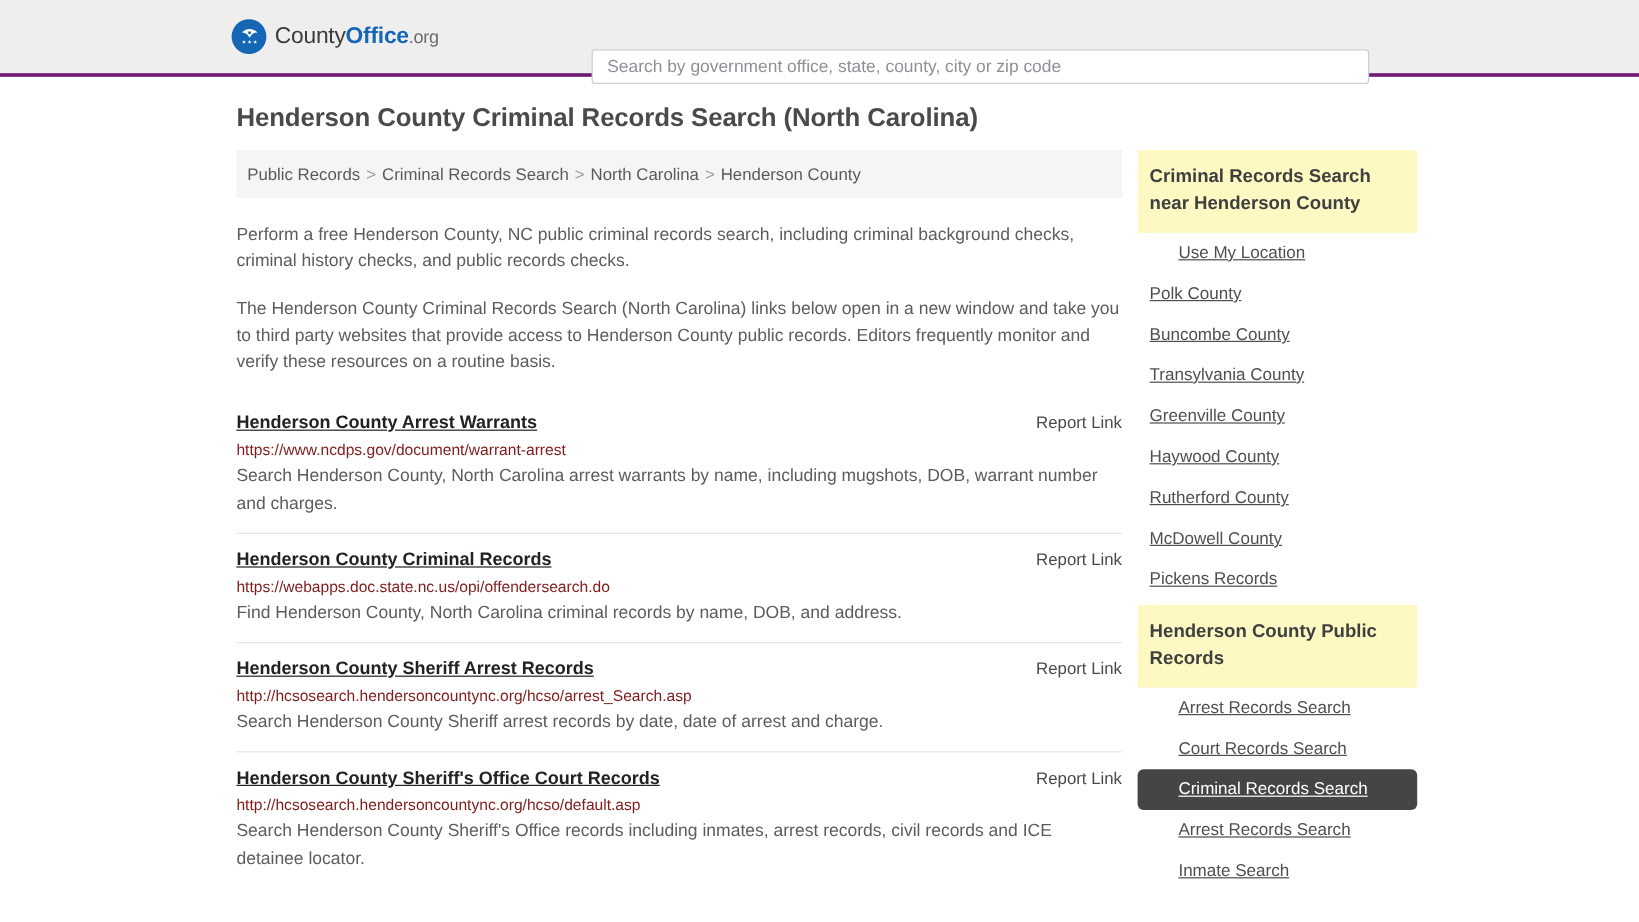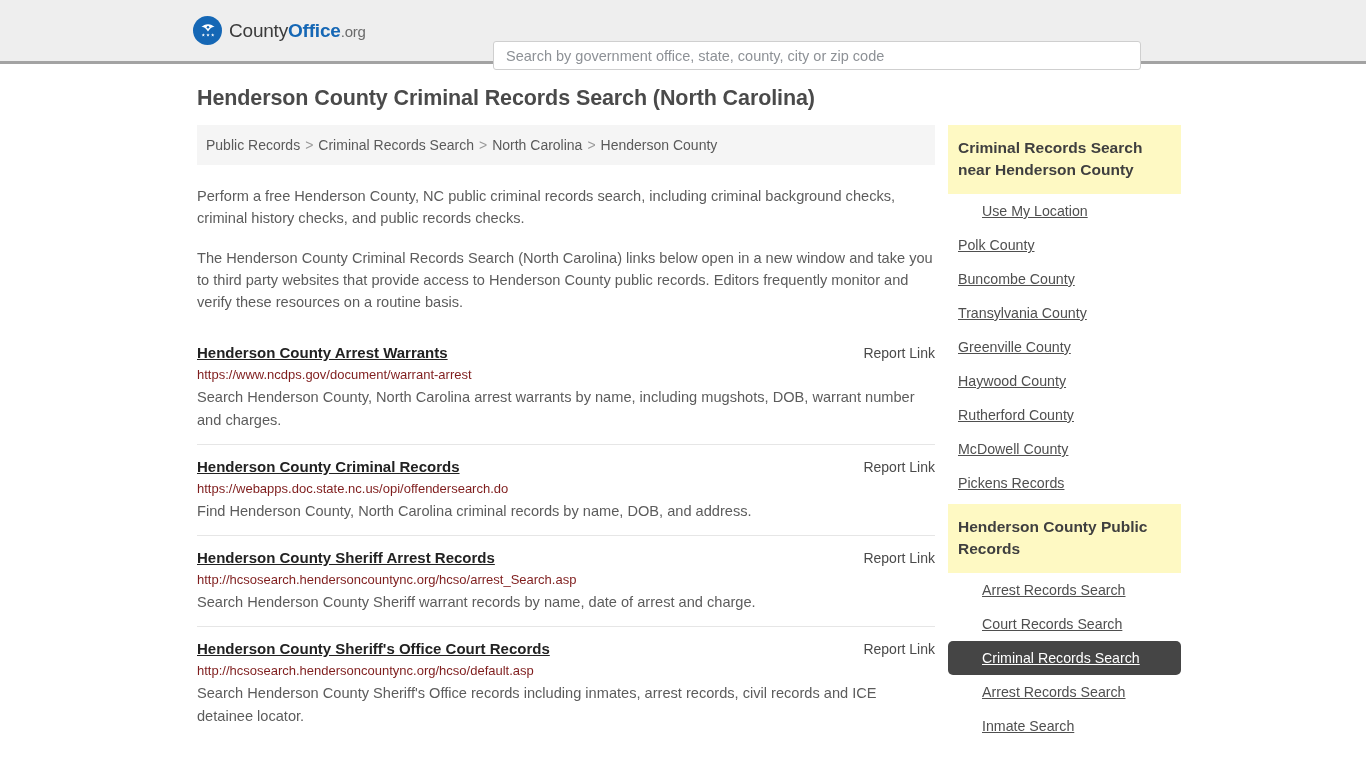--- a/index.html
+++ b/index.html
@@ -10,21 +10,21 @@
     overflow: hidden;
     background: #ffffff;
     font-family: "Liberation Sans", sans-serif;
     color: #555555;
   }
 
   
   .site-header {
     height: 64px;
     background: #eeeeee;
-    border-bottom: 3px solid #a3a3a3;
+    border-bottom: 3px solid #701a75;
     display: flex;
     align-items: center;
     position: relative;
   }
   .brand {
     display: flex;
     align-items: center;
     margin-left: 193px;
     text-decoration: none;
     gap: 7px;
@@ -249,21 +249,21 @@
           <a class="link-url" href="#">https://webapps.doc.state.nc.us/opi/offendersearch.do</a>
           <div class="link-desc">Find Henderson County, North Carolina criminal records by name, DOB, and address.</div>
         </div>
 
         <div class="link-item">
           <div class="link-row">
             <a class="link-title" href="#">Henderson County Sheriff Arrest Records</a>
             <a class="report-link" href="#">Report Link</a>
           </div>
           <a class="link-url" href="#">http://hcsosearch.hendersoncountync.org/hcso/arrest_Search.asp</a>
-          <div class="link-desc">Search Henderson County Sheriff warrant records by name, date of arrest and charge.</div>
+          <div class="link-desc">Search Henderson County Sheriff arrest records by date, date of arrest and charge.</div>
         </div>
 
         <div class="link-item">
           <div class="link-row">
             <a class="link-title" href="#">Henderson County Sheriff's Office Court Records</a>
             <a class="report-link" href="#">Report Link</a>
           </div>
           <a class="link-url" href="#">http://hcsosearch.hendersoncountync.org/hcso/default.asp</a>
           <div class="link-desc">Search Henderson County Sheriff's Office records including inmates, arrest records, civil records and ICE detainee locator.</div>
         </div>

